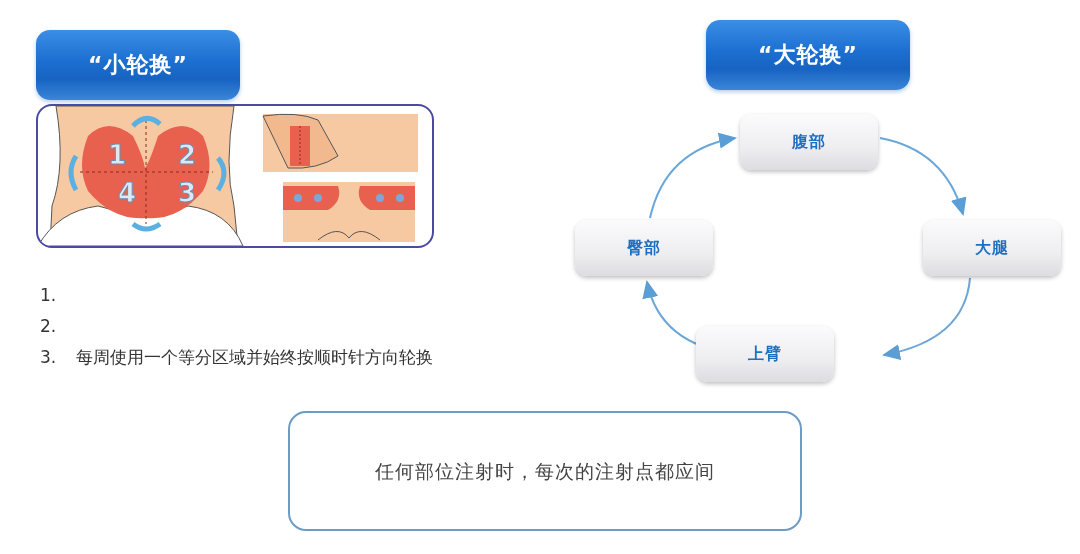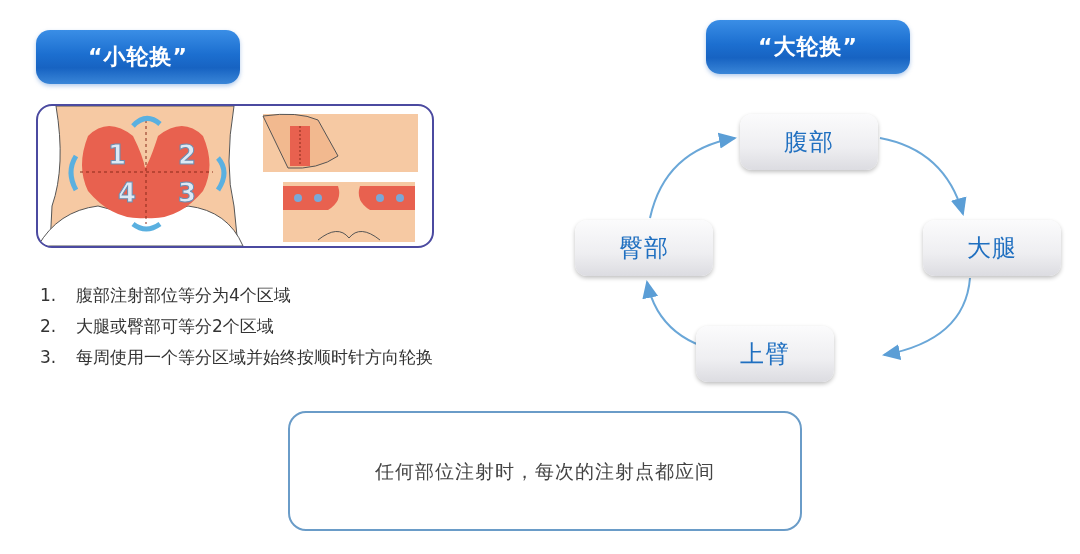--- a/index.html
+++ b/index.html
@@ -1,42 +1,42 @@
 <!DOCTYPE html>
 <html><head>
   <meta charset="utf-8">
   <style>
     html, body { margin: 0; padding: 0; }
     body {
       width: 1080px; height: 554px; background: #ffffff; position: relative; overflow: hidden;
       font-family: "DejaVu Sans", "Liberation Sans", sans-serif;
     }
     .badge {
-      position: absolute; height: 54px; border-radius: 14px;
+      position: absolute; height: 70px; border-radius: 14px;
       background: linear-gradient(to bottom, #3a8ee6 0%, #1c6fd0 45%, #1763c2 70%, #3a86d8 100%);
       box-shadow: 0 2px 4px rgba(40,110,200,0.35);
       color: #ffffff; font-size: 22px; font-weight: bold;
       display: flex; align-items: center; justify-content: center; letter-spacing: 1px;
     }
     #badge-small { left: 36px; top: 30px; width: 204px; }
     #badge-big { left: 706px; top: 20px; width: 204px; }
 
     .illus-frame {
       position: absolute; left: 36px; top: 104px; width: 394px; height: 140px;
       border: 2px solid #4b4aa0; border-radius: 16px; background: #fff; overflow: hidden;
     }
     .rules { position: absolute; left: 40px; top: 280px; margin: 0; padding: 0; list-style: none; }
     .rules li { font-size: 17px; color: #333; height: 31px; line-height: 31px; display: flex; }
     .rules .num { width: 36px; }
 
     .node {
       position: absolute; width: 138px; height: 56px; border-radius: 12px;
       background: linear-gradient(to bottom, #fbfbfc 0%, #eeeef1 60%, #dcdce1 100%);
       box-shadow: 0 2px 4px rgba(0,0,0,0.25);
-      color: #1f6fc0; font-size: 24px; font-weight: normal;
+      color: #1f6fc0; font-size: 16px; font-weight: bold;
       display: flex; align-items: center; justify-content: center; letter-spacing: 1px;
     }
     #node-abdomen { left: 740px; top: 114px; }
     #node-thigh { left: 923px; top: 220px; }
     #node-upperarm { left: 696px; top: 326px; }
     #node-buttock { left: 575px; top: 220px; }
 
     .cycle-svg { position: absolute; left: 0; top: 0; width: 1080px; height: 554px; pointer-events: none; }
 
     .note {
@@ -82,25 +82,23 @@
       <circle cx="280" cy="92" r="4" fill="#7aa8d8"></circle>
     <circle cx="342" cy="92" r="4" fill="#7aa8d8"></circle>
       <circle cx="362" cy="92" r="4" fill="#7aa8d8"></circle>
     <path d="M280 134 Q300 118 311 132 Q322 118 342 134" fill="none" stroke="#555"></path>
   </svg>
 </div>
 
 <ul class="rules">
   <li>
       <span class="num">1.</span>
-      <span>腹部注射部位等分为4个区域</span>
     </li>
   <li>
       <span class="num">2.</span>
-      <span>大腿或臀部可等分2个区域</span>
     </li>
   <li>
       <span class="num">3.</span>
       <span>每周使用一个等分区域并始终按顺时针方向轮换</span>
     </li>
 </ul>
 
 <div class="badge" id="badge-big">“大轮换”</div>
 
 <svg class="cycle-svg">

